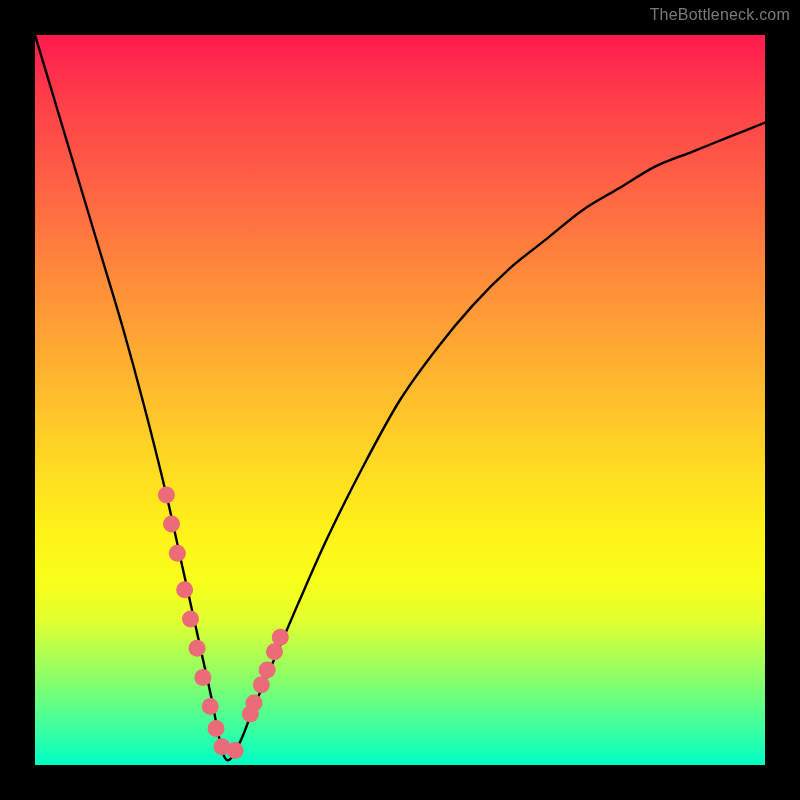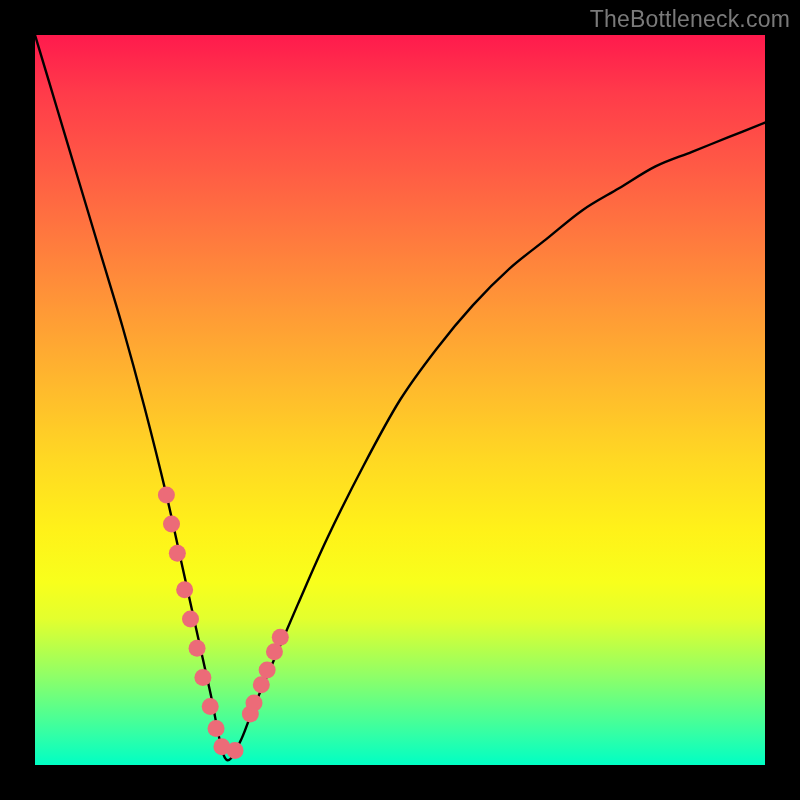--- a/index.html
+++ b/index.html
@@ -57,21 +57,21 @@
     left: 0;
     top: 0;
     width: 100%;
     height: 100%;
   }
   .watermark {
     position: absolute;
     top: 6px;
     right: 10px;
     color: #7a7a7a;
-    font-size: 23px;
+    font-size: 16px;
     font-weight: 500;
     letter-spacing: 0.2px;
     user-select: none;
   }
 </style>
 </head>
 <body>
 
 <div class="frame">
 

